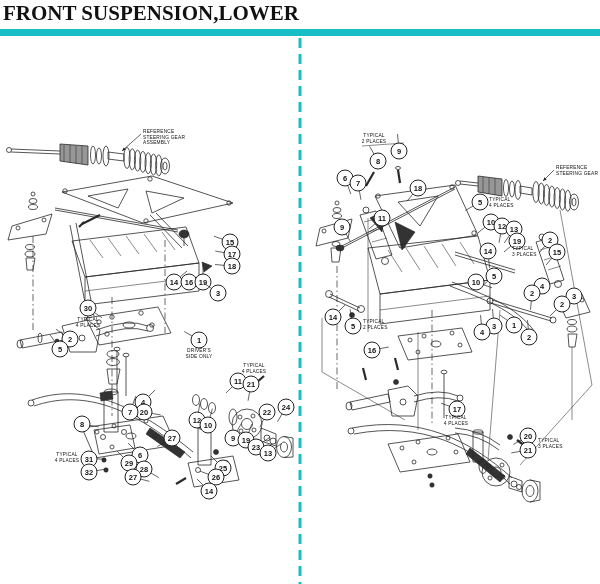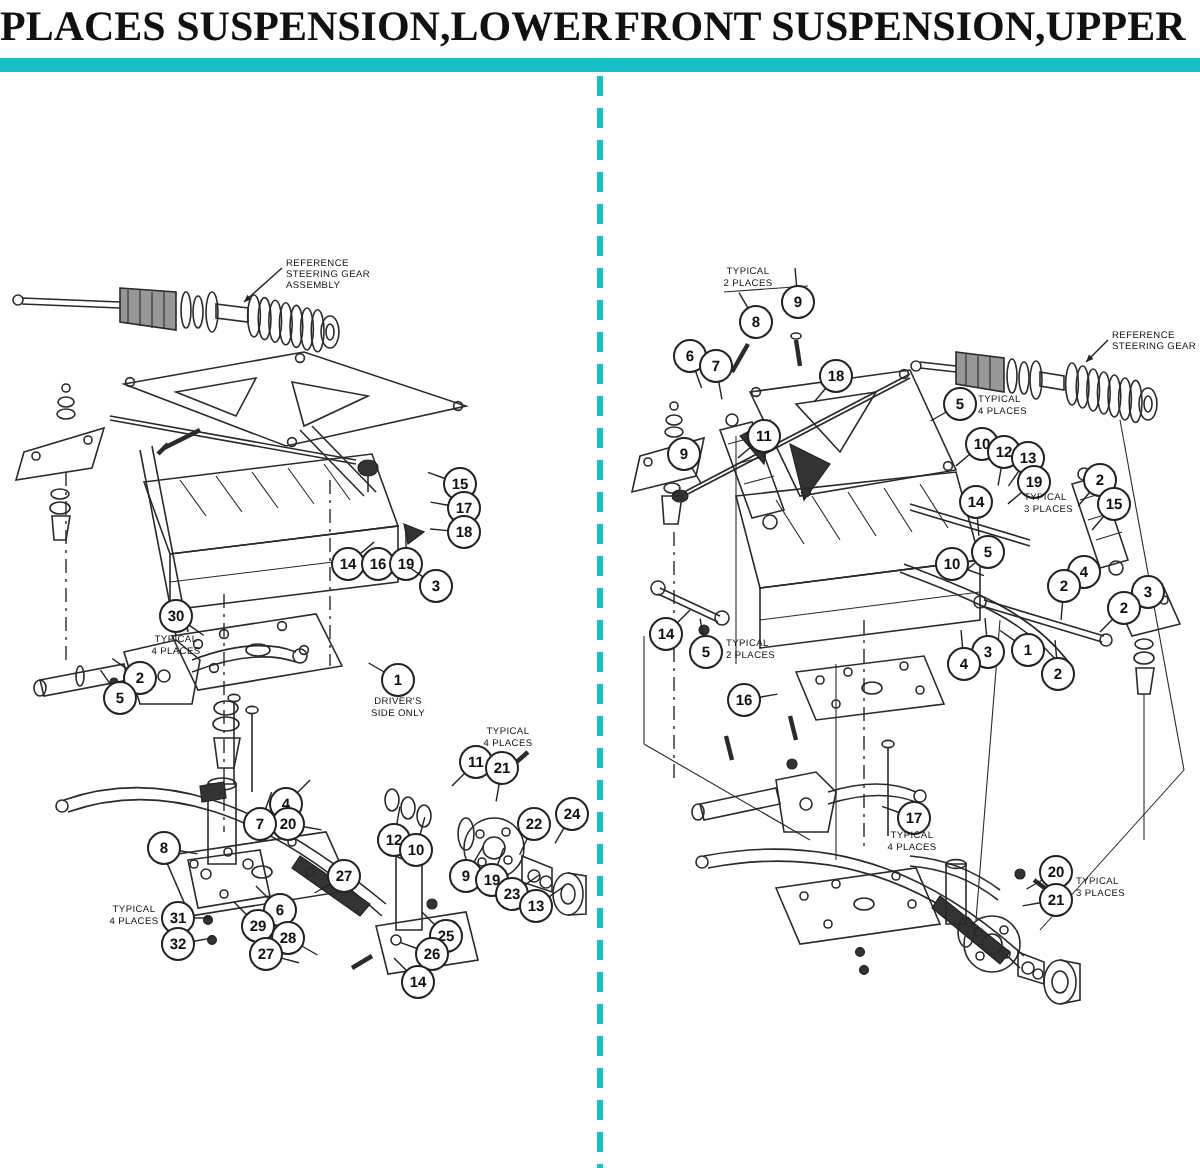--- a/index.html
+++ b/index.html
@@ -21,22 +21,21 @@
   .grey{fill:#979797;stroke:#2a2a2a;stroke-width:0.8;}
   .co-c{fill:#fff;stroke:#222;stroke-width:1;}
   .co-t{font:bold 7.5px "Liberation Sans",sans-serif;text-anchor:middle;fill:#111;}
   .note-t{font:4.8px "Liberation Sans",sans-serif;fill:#111;letter-spacing:.2px;}
   .lead{stroke:#222;stroke-width:0.7;fill:none;}
 </style>
 </head>
 <body>
 
 <div id="page">
-  <div class="title" id="title-left">PLACES SUSPENSION,LOWER</div>
-  <div class="title" id="title-right">FRONT SUSPENSION,UPPER</div>
+  <div class="title" id="title-left">FRONT SUSPENSION,LOWER</div>
   <div id="accent-bar"></div>
 
   <svg id="art" width="600" height="584" viewBox="0 0 600 584">
 
     <line class="divider" x1="300" y1="38" x2="300" y2="584"></line>
 
     <g>
 
       <circle class="ln" cx="9" cy="150" r="2.5"></circle>
       <line class="ln" x1="11" y1="149" x2="60" y2="151"></line>

